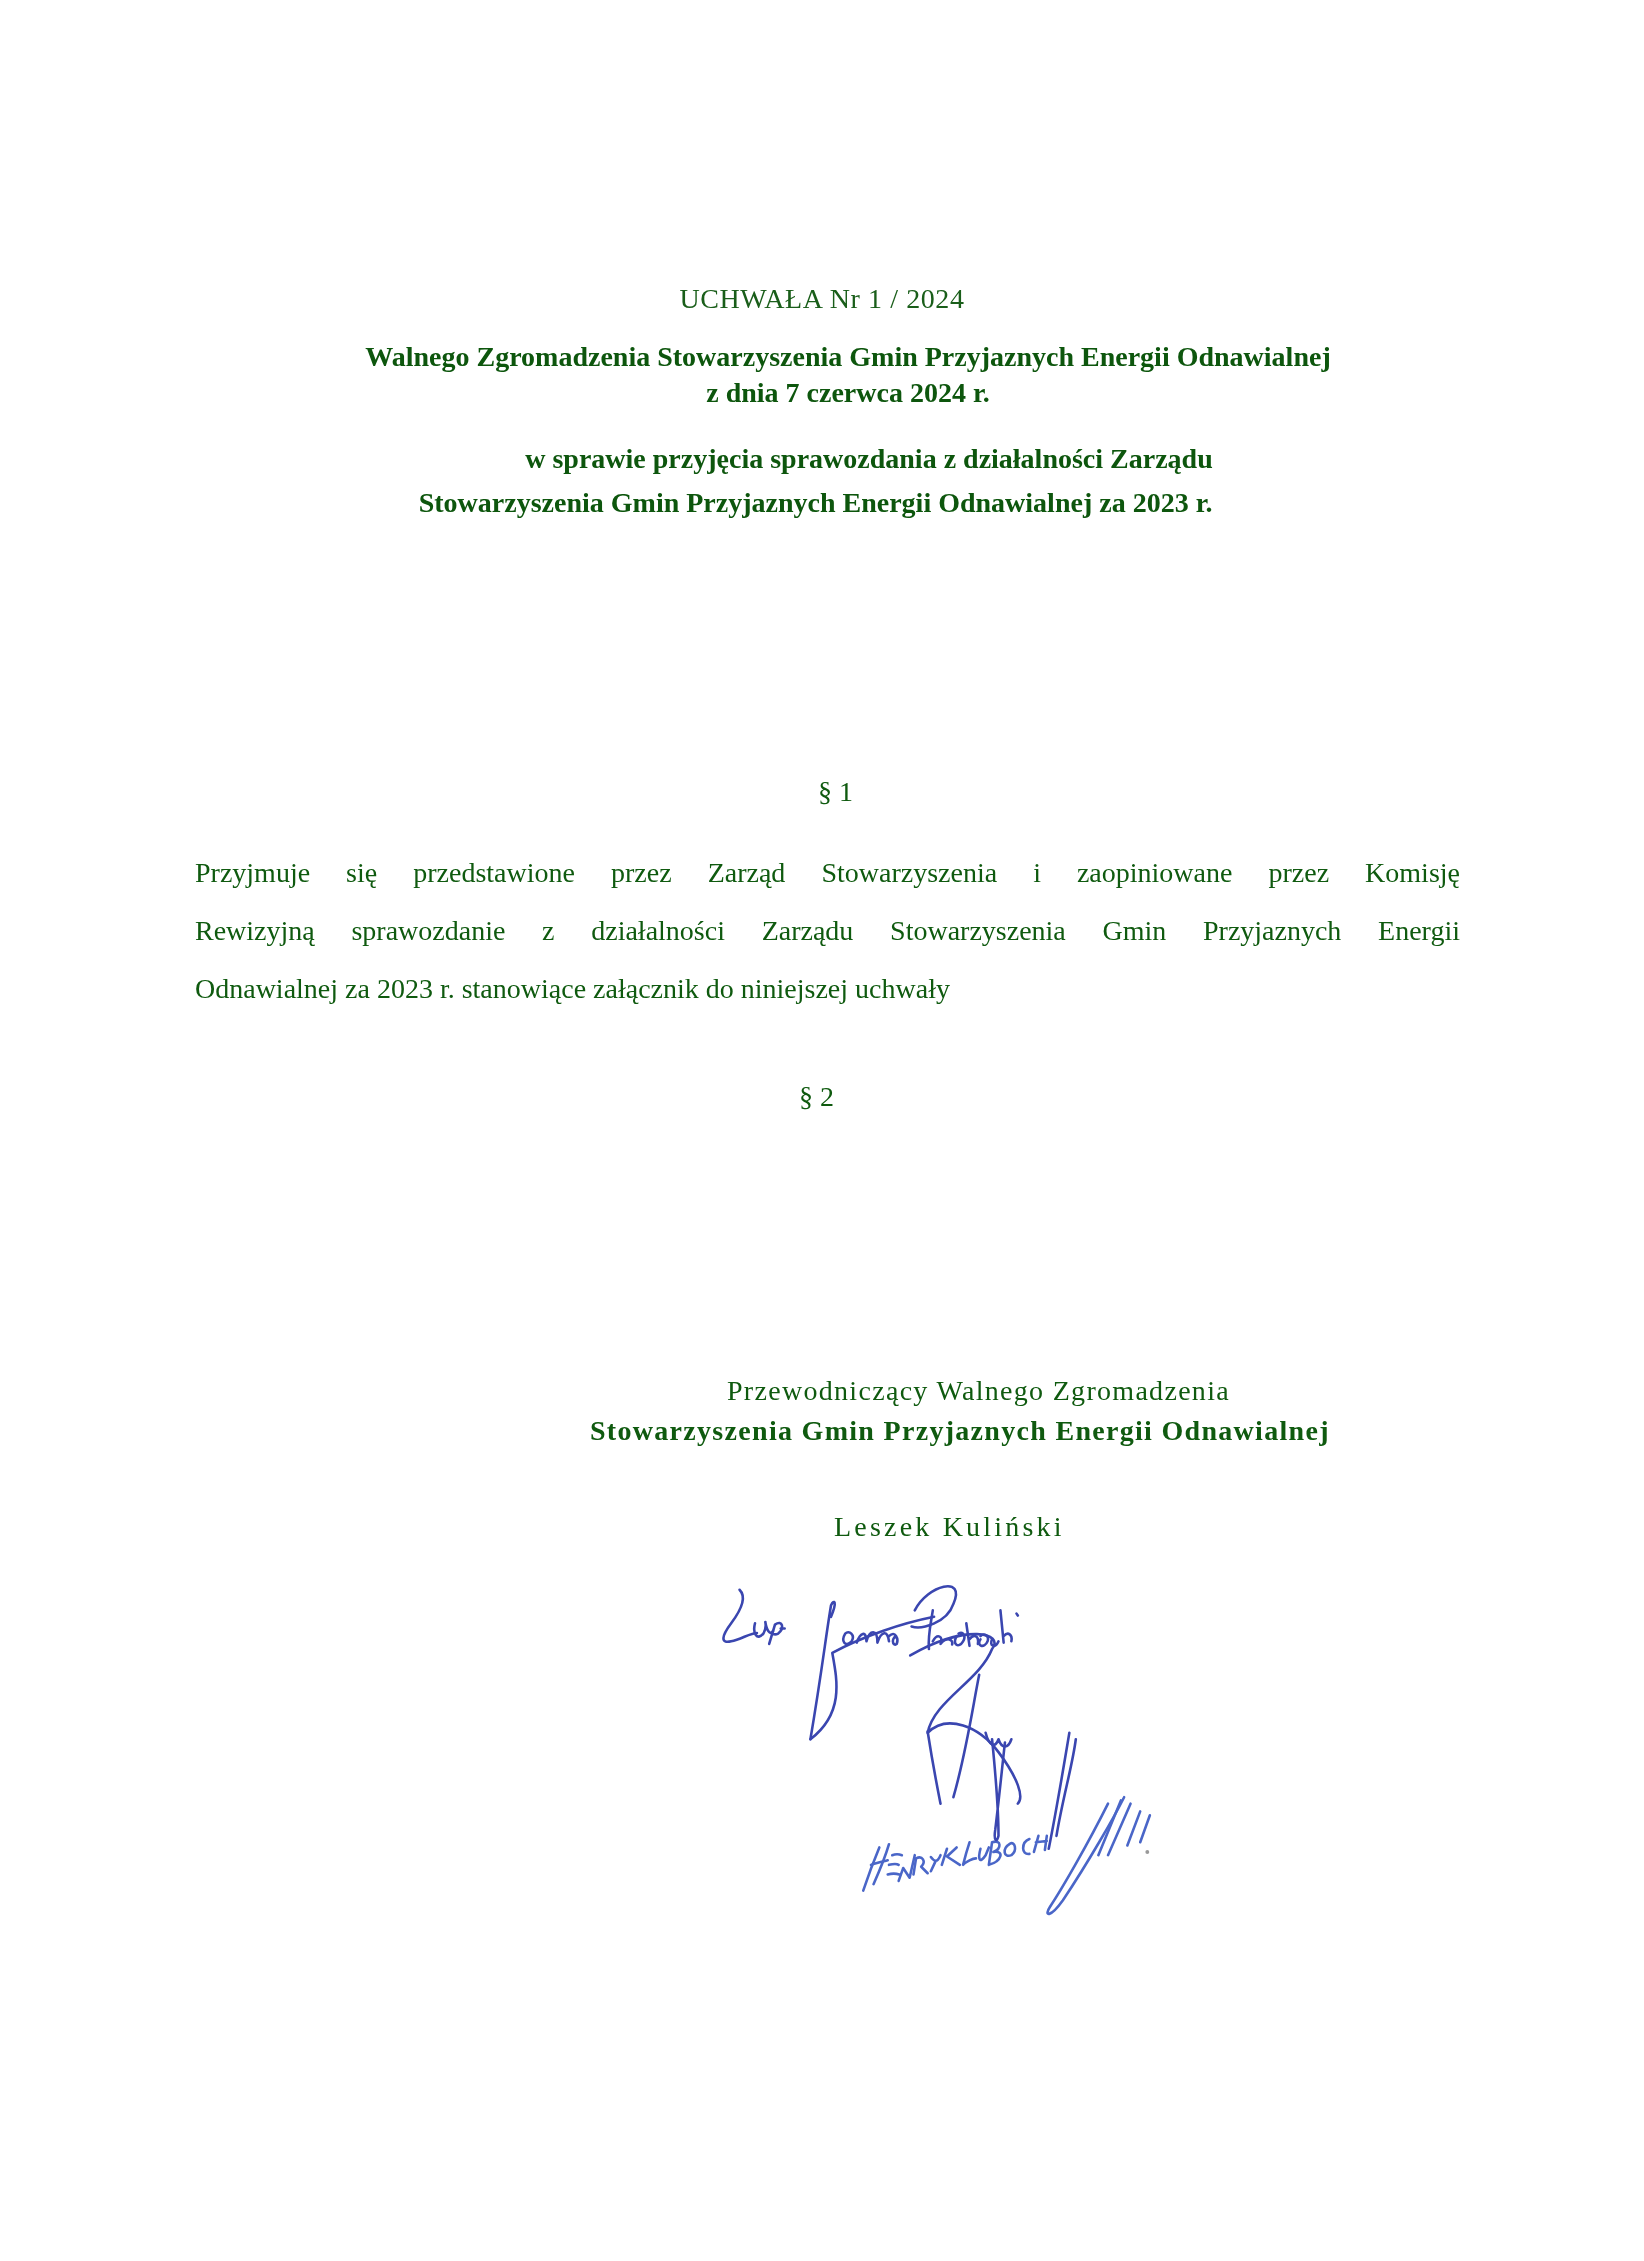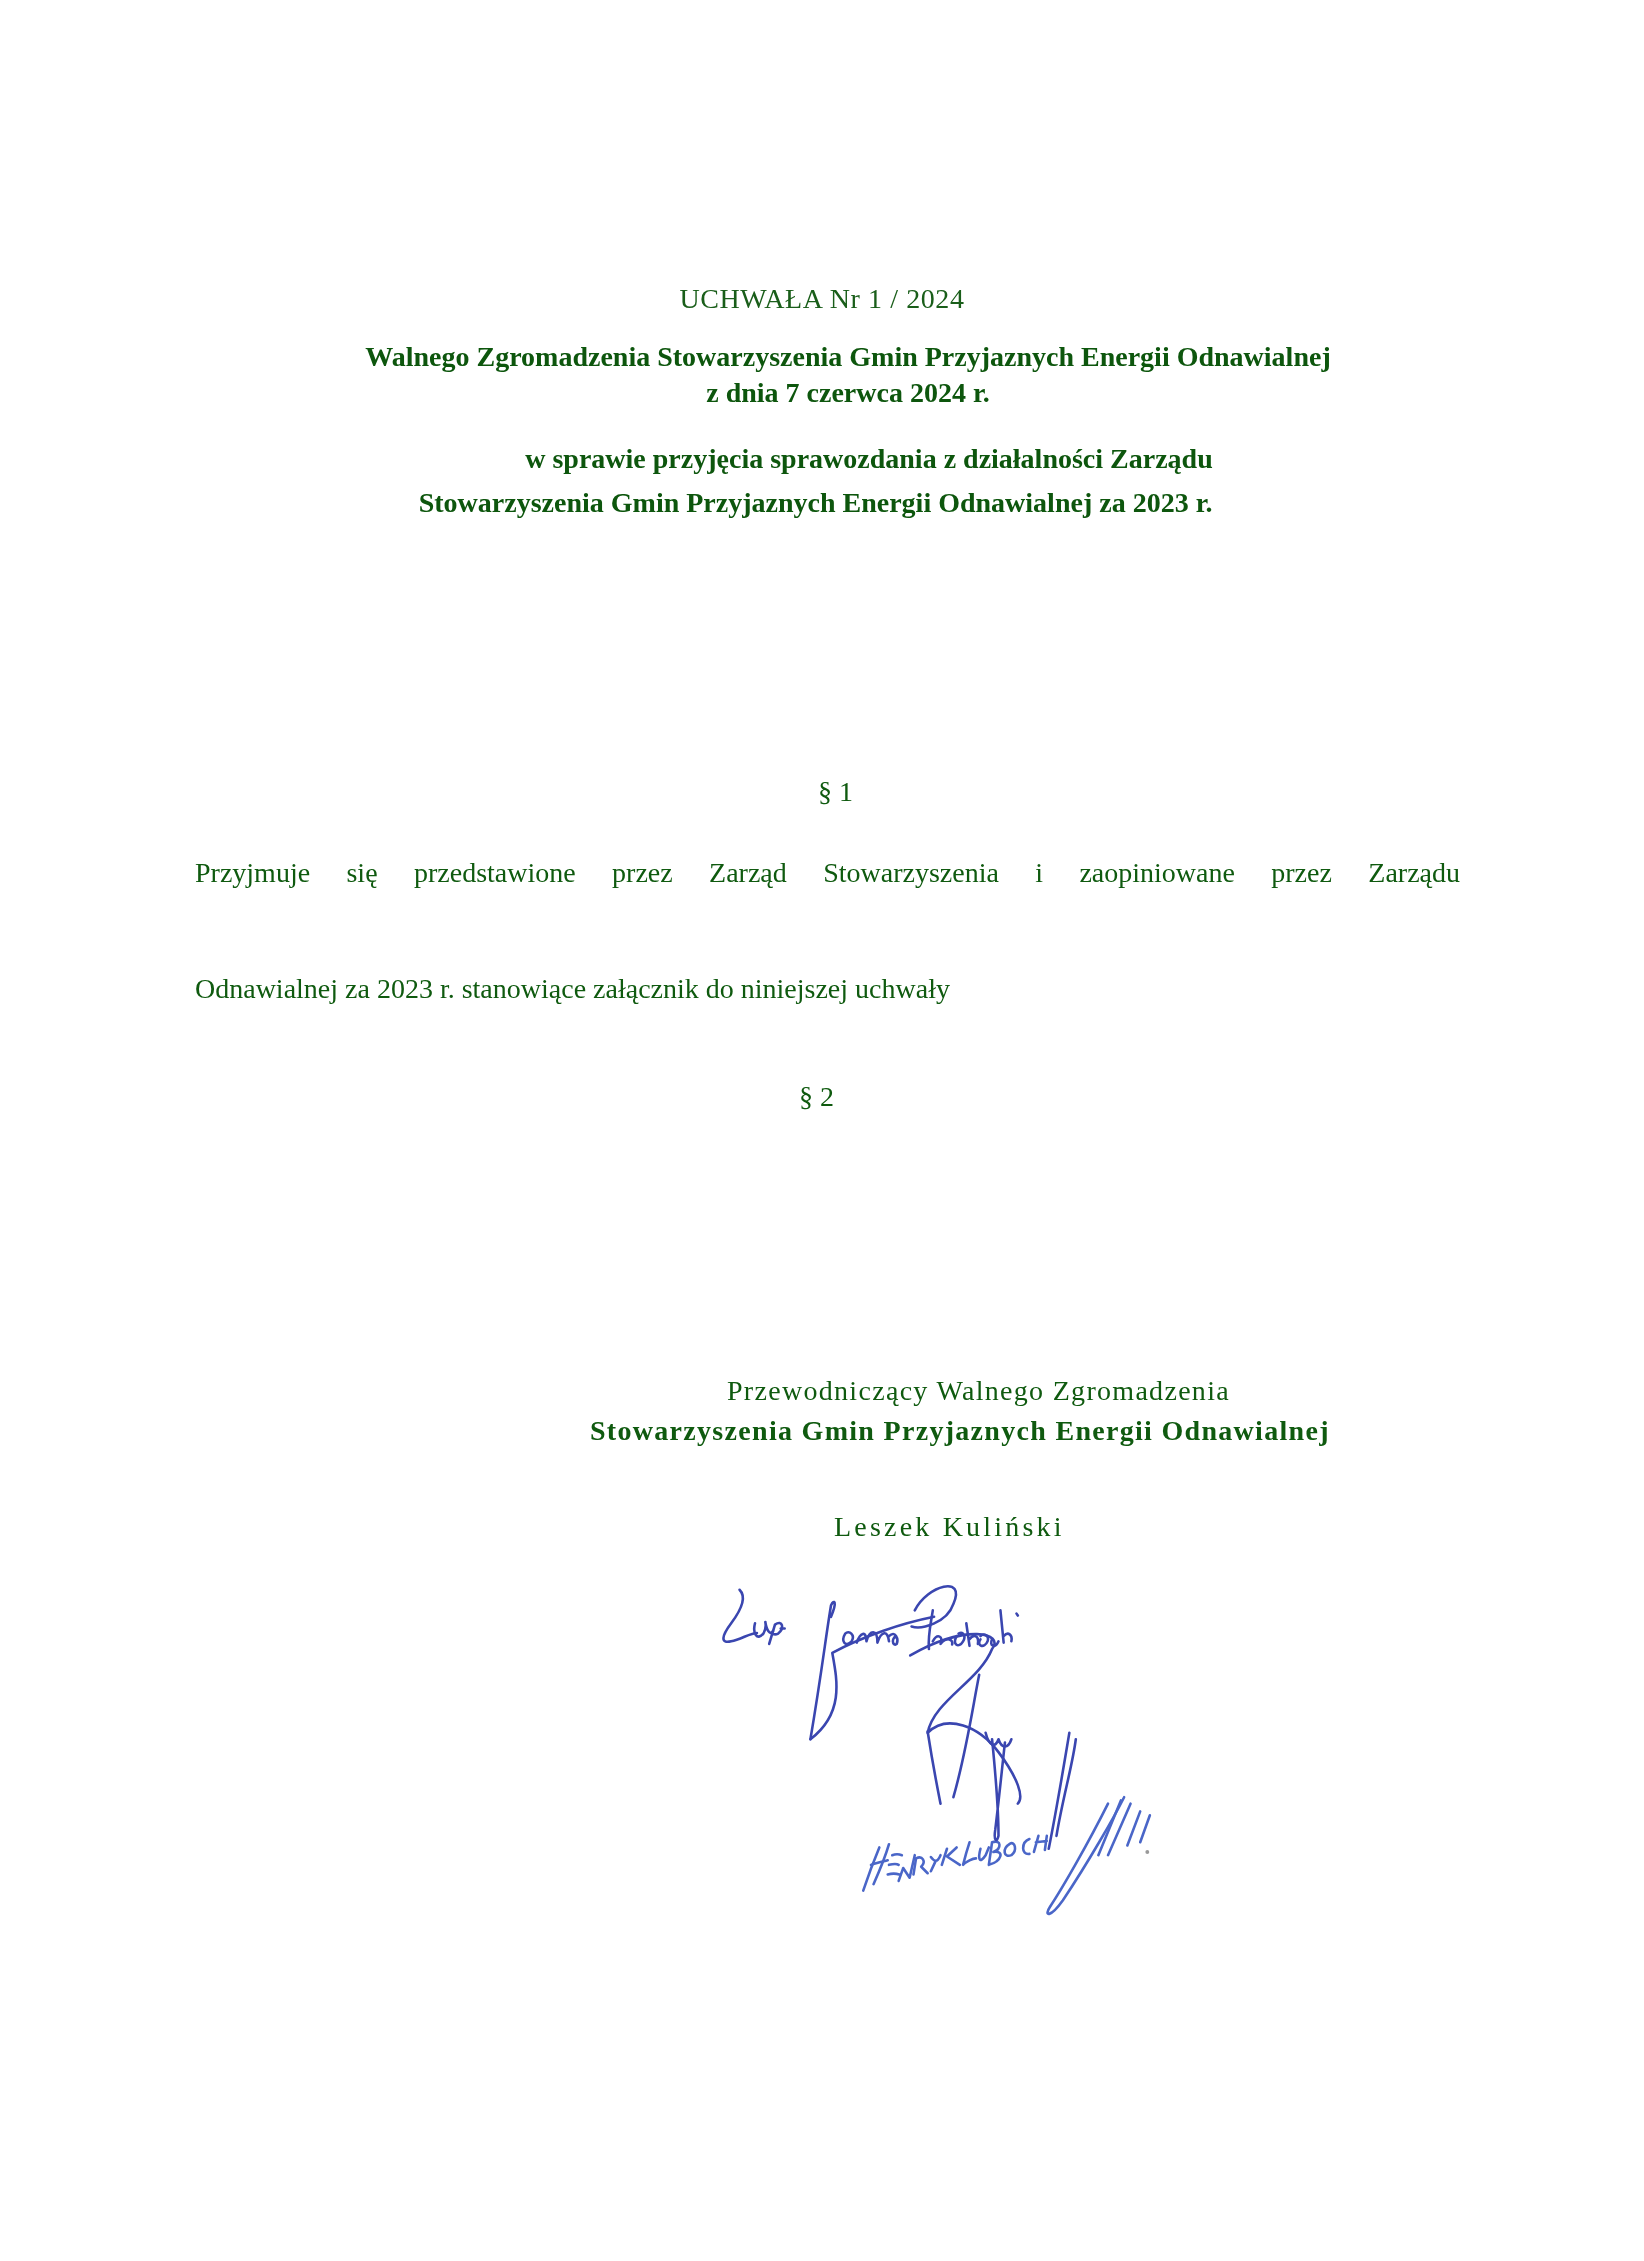--- a/index.html
+++ b/index.html
@@ -106,21 +106,22 @@
 
   <div class="center title-number">UCHWAŁA Nr 1  / 2024</div>
 
   <div class="center head-bold head-line1">Walnego Zgromadzenia Stowarzyszenia Gmin Przyjaznych Energii Odnawialnej</div>
   <div class="center head-bold head-line2">z dnia 7 czerwca 2024 r.</div>
   <div class="center head-bold head-line3">w sprawie przyjęcia sprawozdania z działalności Zarządu</div>
   <div class="center head-bold head-line4">Stowarzyszenia Gmin Przyjaznych Energii Odnawialnej za 2023 r.</div>
 
 
   <div class="para-sign sec1">§ 1</div>
-  <div class="body-text justified p1-line1">Przyjmuje się przedstawione przez Zarząd Stowarzyszenia i zaopiniowane przez Zarządu</div>
+  <div class="body-text justified p1-line1">Przyjmuje się przedstawione przez Zarząd Stowarzyszenia i zaopiniowane przez Komisję</div>
+  <div class="body-text justified p1-line2">Rewizyjną sprawozdanie z działalności Zarządu Stowarzyszenia Gmin Przyjaznych Energii</div>
   <div class="body-text p1-line3">Odnawialnej za 2023 r. stanowiące załącznik do niniejszej uchwały</div>
 
   <div class="para-sign sec2">§ 2</div>
 
   <div class="sig-block sig-role1">Przewodniczący Walnego Zgromadzenia</div>
   <div class="sig-block sig-role2">Stowarzyszenia Gmin Przyjaznych Energii Odnawialnej</div>
   <div class="sig-block sig-name">Leszek  Kuliński</div>
 
   <svg class="ink" viewBox="0 0 2552 3510">
 

